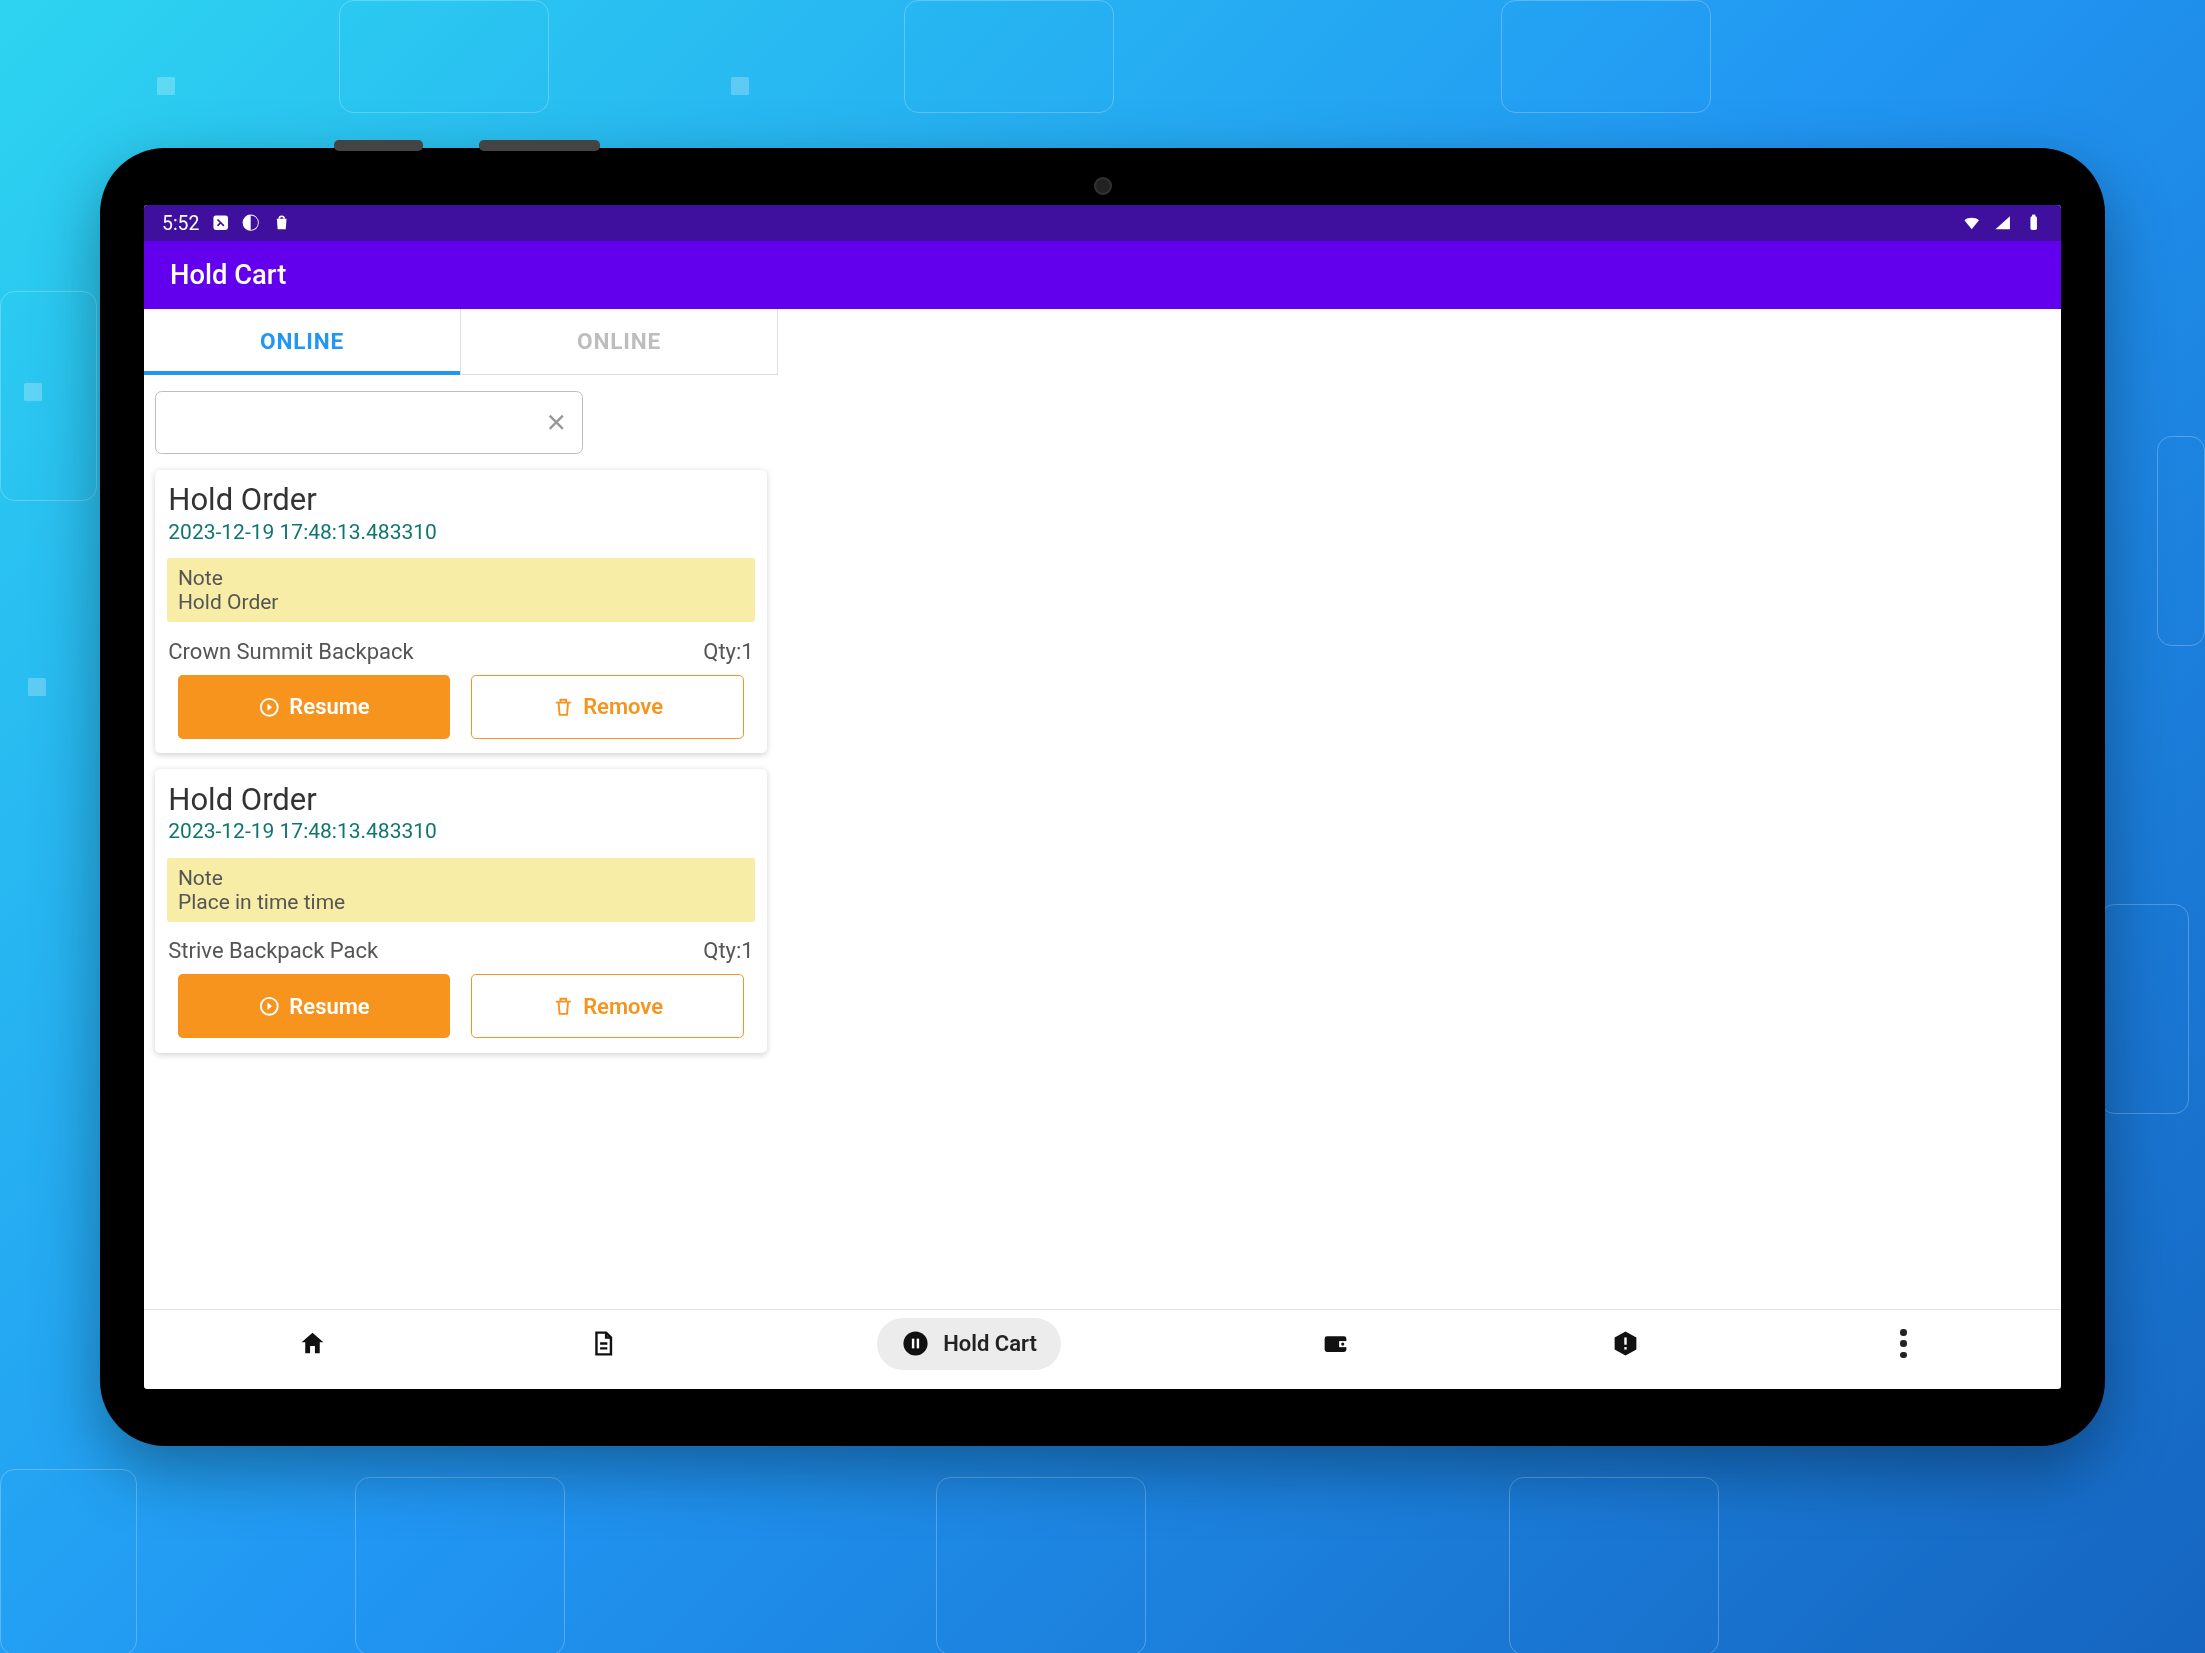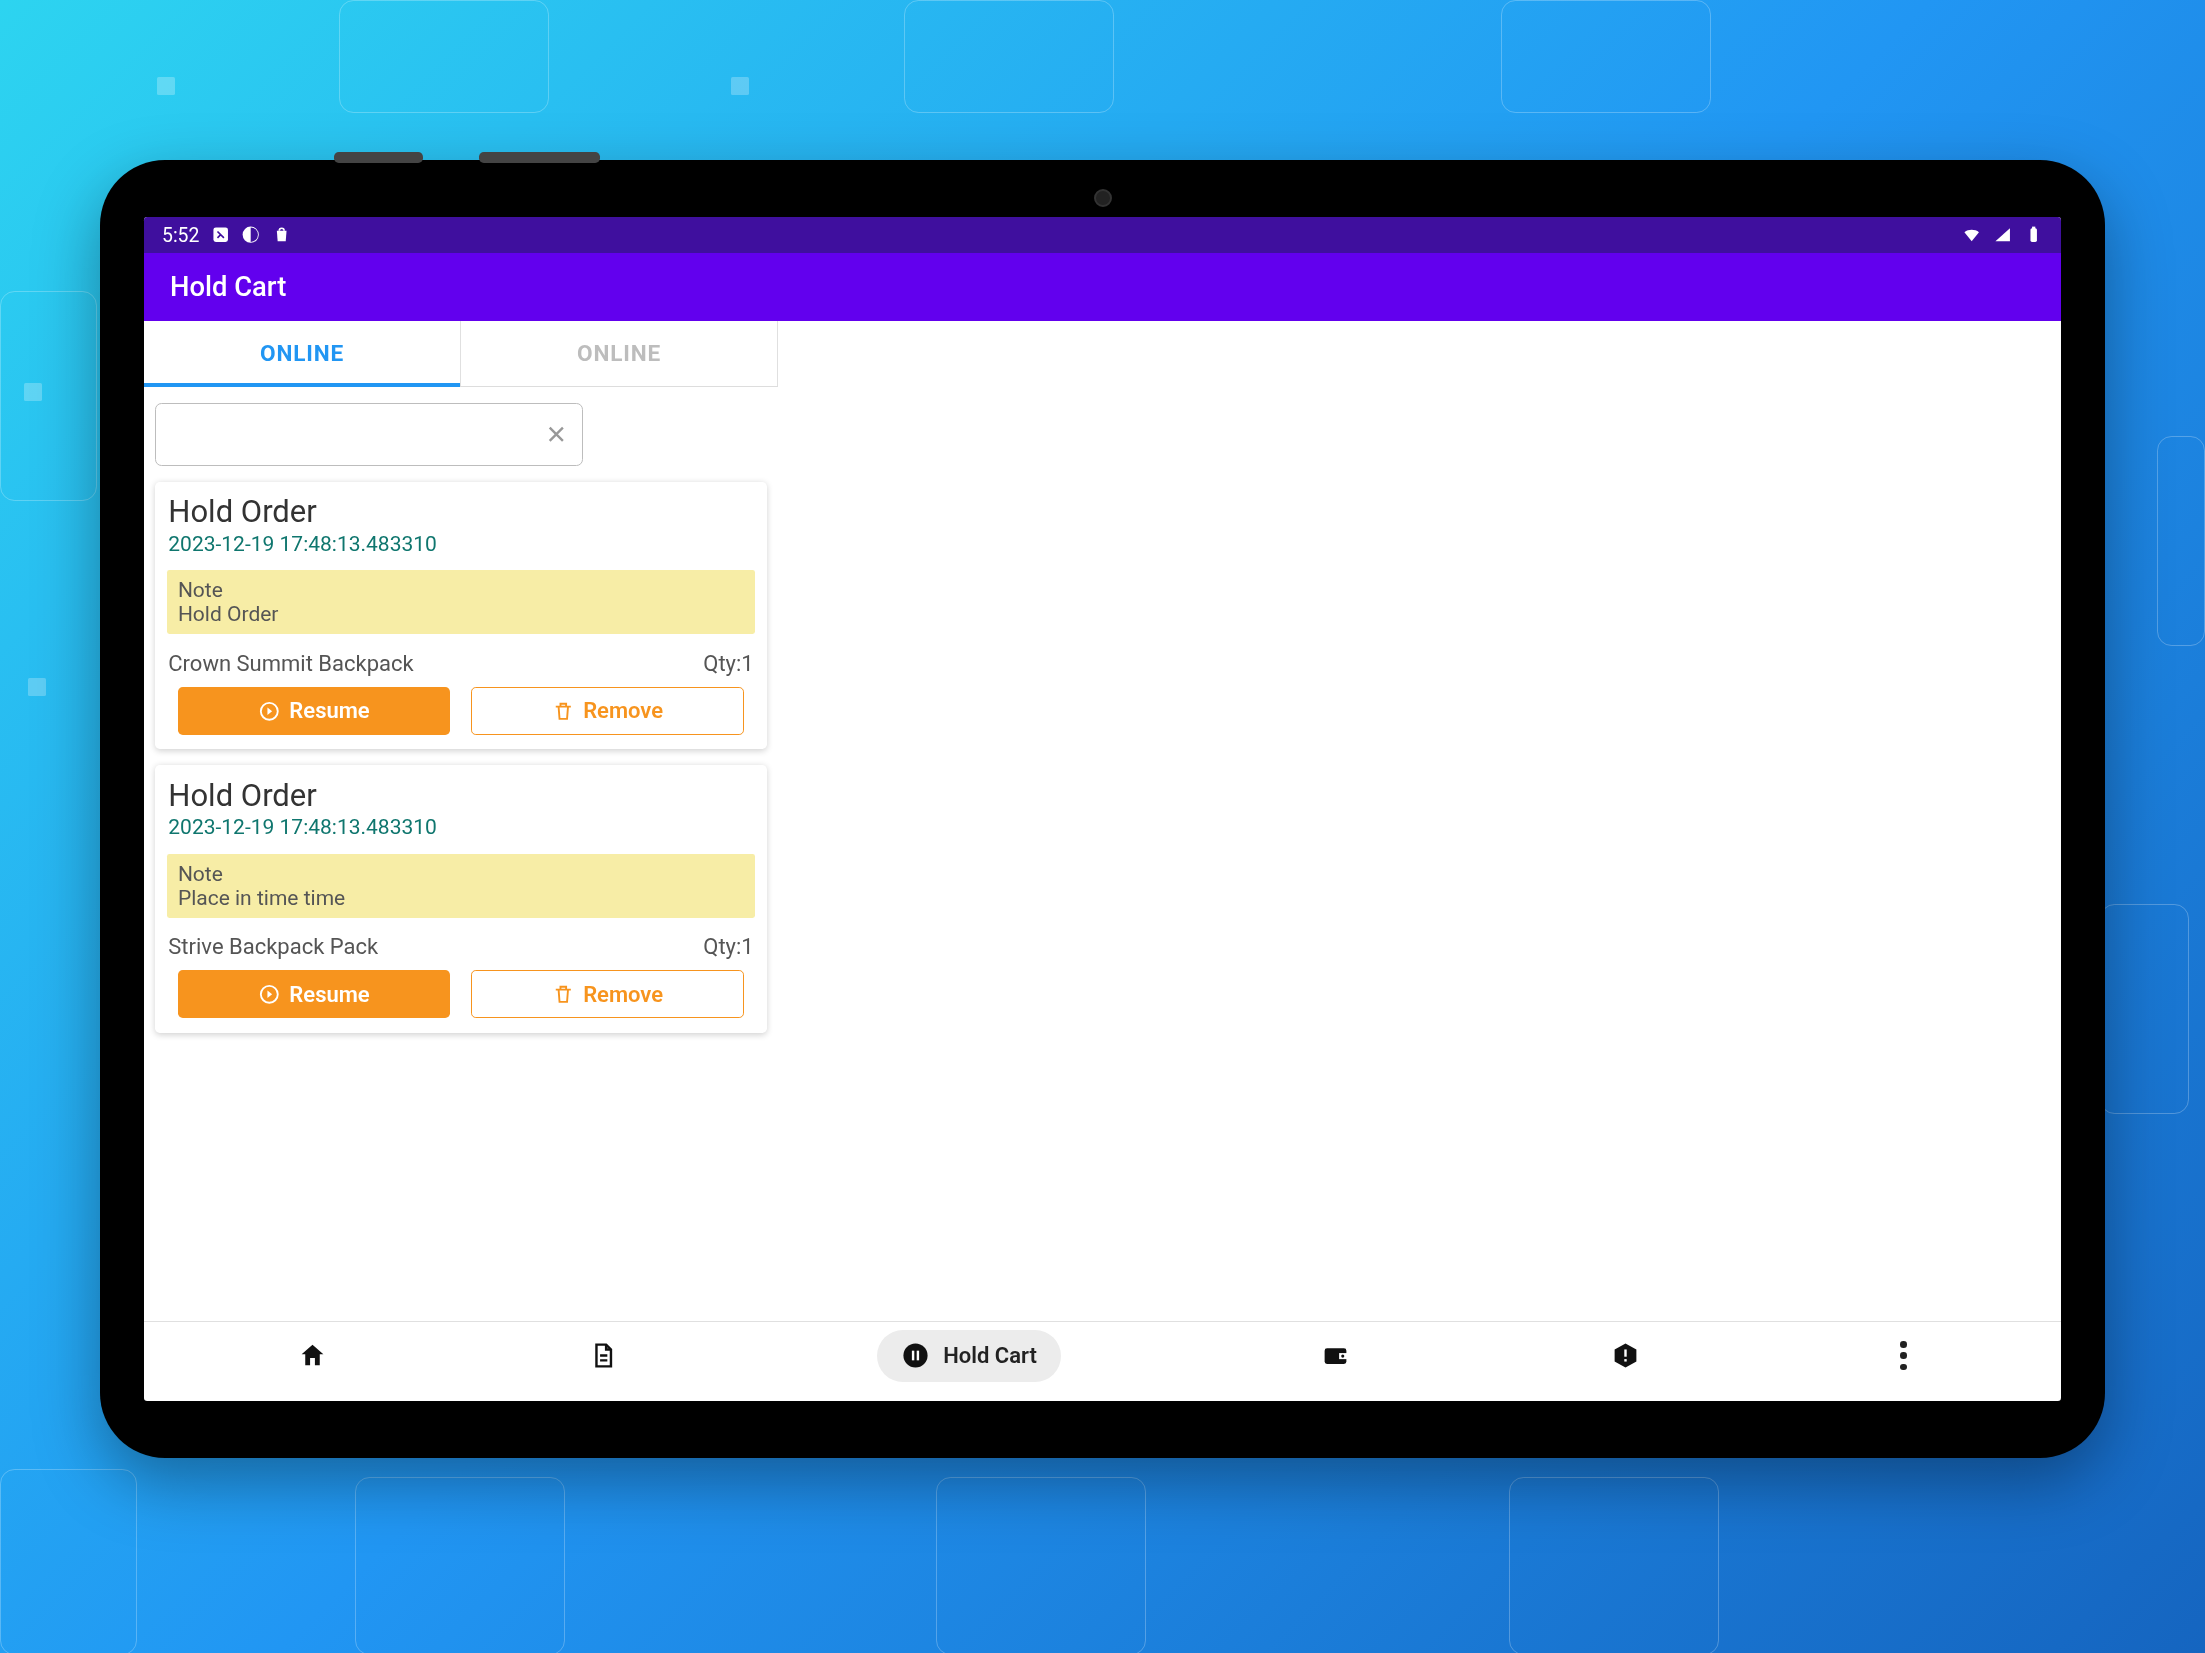--- a/index.html
+++ b/index.html
@@ -12,21 +12,21 @@
   overflow: hidden;
 }
 
 
 .bg-deco { position: absolute; border: 1.6px solid rgba(255,255,255,0.25); border-radius: 14.5px; }
 .bg-sq-sm { position: absolute; width: 18px; height: 18px; background: rgba(255,255,255,0.25); border-radius: 1.6px; }
 
 
 .tablet {
   position: absolute;
-  left: 100px; top: 160px;
+  left: 100px; top: 148px;
   width: 2005px; height: 1298px;
   background: #000;
   border-radius: 65px;
   box-shadow: 0 24px 65px rgba(0,0,0,0.35);
 }
 .tablet-btn {
   position: absolute; top: -8px; height: 11.3px; background: #444; border-radius: 4.8px;
 }
 .camera {
   position: absolute; top: 29px; left: 50%; transform: translateX(-50%);
@@ -96,21 +96,21 @@
   margin: 4.8px 11.3px 9.7px 11.3px; background: #f7eda6; border-radius: 2.4px;
   padding: 8px 11.3px; font-size: 21px; color: #555;
 }
 .note-label { display:block; }
 .line-item {
   display:flex; justify-content:space-between; padding: 6.5px 13px 11.3px 13px;
   font-size: 22px; color:#555;align-items:flex-end;
 }
 .card-actions { display:flex; gap: 21px; padding: 0 22.6px; }
 .btn {
-  flex:1; height: 48px; border-radius: 4.8px; font-size: 22px; font-weight: 600;
+  flex:1; height: 64px; border-radius: 4.8px; font-size: 22px; font-weight: 600;
   display:flex; align-items:center; justify-content:center; gap: 9px; cursor:pointer;
 }
 .btn-primary { background:#f7941e; color:#fff; border:none; }
 .btn-outline { background:#fff; color:#f7941e; border: 1.6px solid #f7941e; }
 .btn svg { width: 22.6px; height: 22.6px; }
 
 
 .bottomnav {
   height: 69px; border-top: 0.8px solid #e0e0e0; display:flex; align-items:center;
   justify-content: space-around; padding: 0 24px; background:#fff;

